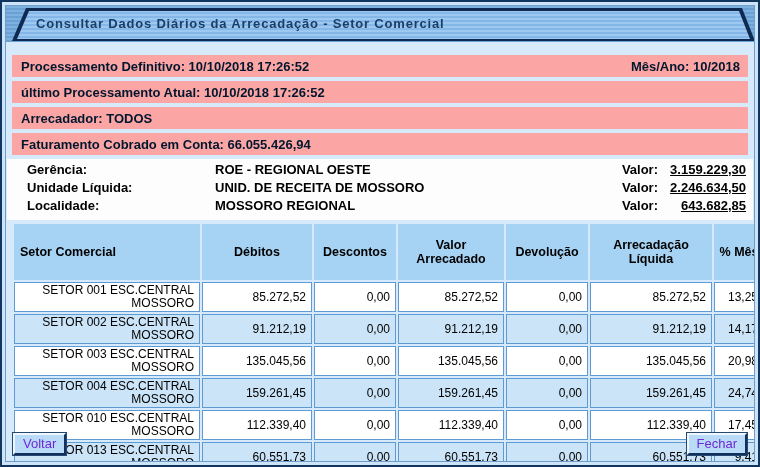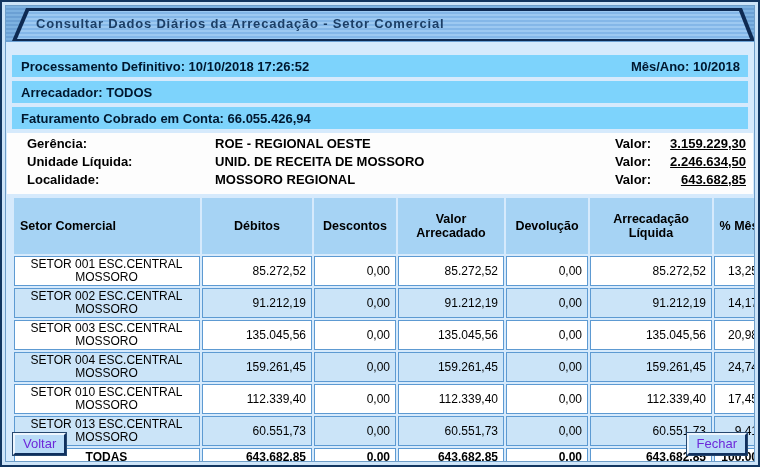--- a/index.html
+++ b/index.html
@@ -40,39 +40,39 @@
   }
   .banner-title {
     position: absolute; left: 30px; top: 10px;
     font-size: 13px; font-weight: bold; letter-spacing: 0.8px;
     color: #1b3e66;
   }
   
   .info-rows { margin: 13px 6px 0 6px; }
   .info-bar {
     height: 22px; margin-bottom: 4px;
-    background: #7dd3fc;
+    background: #fca5a5;
     display: flex; align-items: center; justify-content: space-between;
     padding: 0 8px 0 9px;
     font-size: 13px; font-weight: bold; color: #00172e;
   }
   
   .hier {
     background: #fdfdfd;
     margin: 0 1px;
     padding: 3px 7px 4px 20px;
   }
   .hier-row {
     display: flex; align-items: baseline;
     height: 18px;
     font-size: 13px; font-weight: bold; color: #000;
   }
   .hier-label { width: 188px; }
   .hier-name  { flex: 1; }
-  .hier-valor-label { margin-right: 11px; }
+  .hier-valor-label { margin-right: 4px; }
   .hier-valor-value {
     display: inline-block; min-width: 84px; text-align: right;
     text-decoration: underline; color: #000;
   }
   
   table.sectors {
     margin: 2px 6px 0 6px;
     width: 738px;
     border-collapse: separate; border-spacing: 2px;
     table-layout: fixed;
@@ -86,21 +86,21 @@
     font-size: 12.5px;
   }
   table.sectors th:first-child { text-align: left; padding-left: 5px; }
   table.sectors td {
     border: 1px solid #5d9ad2;
     padding: 1px 5px;
     text-align: right;
     height: 27px;
     line-height: 13px;
   }
-  table.sectors td:first-child { text-align: center; padding-left: 4px; }
+  table.sectors td:first-child { text-align: right; padding-left: 4px; }
   table.sectors tbody tr:nth-child(odd) td  { background: #ffffff; }
   table.sectors tbody tr:nth-child(even) td { background: #cbe4f8; }
   table.sectors tr.total td {
     background: #ffffff; font-weight: bold; height: 18px;
   }
   
   .btn {
     position: absolute; bottom: 6px;
     font-family: "Liberation Sans", sans-serif;
     font-size: 13px; color: #6d28d9;
@@ -123,20 +123,23 @@
     <div class="top-band">
       <div class="banner-border"></div>
       <div class="banner-fill"></div>
       <div class="banner-title">Consultar Dados Diários da Arrecadação - Setor Comercial</div>
     </div>
 
     <div class="info-rows">
       <div class="info-bar">
         <span>Processamento Definitivo: 10/10/2018 17:26:52</span>
         <span>Mês/Ano: 10/2018</span>
+      </div>
+      <div class="info-bar">
+        <span>último Processamento Atual: 10/10/2018 17:26:52</span>
       </div>
       <div class="info-bar">
         <span>Arrecadador: TODOS</span>
       </div>
       <div class="info-bar">
         <span>Faturamento Cobrado em Conta: 66.055.426,94</span>
       </div>
     </div>
 
     <div class="hier">

